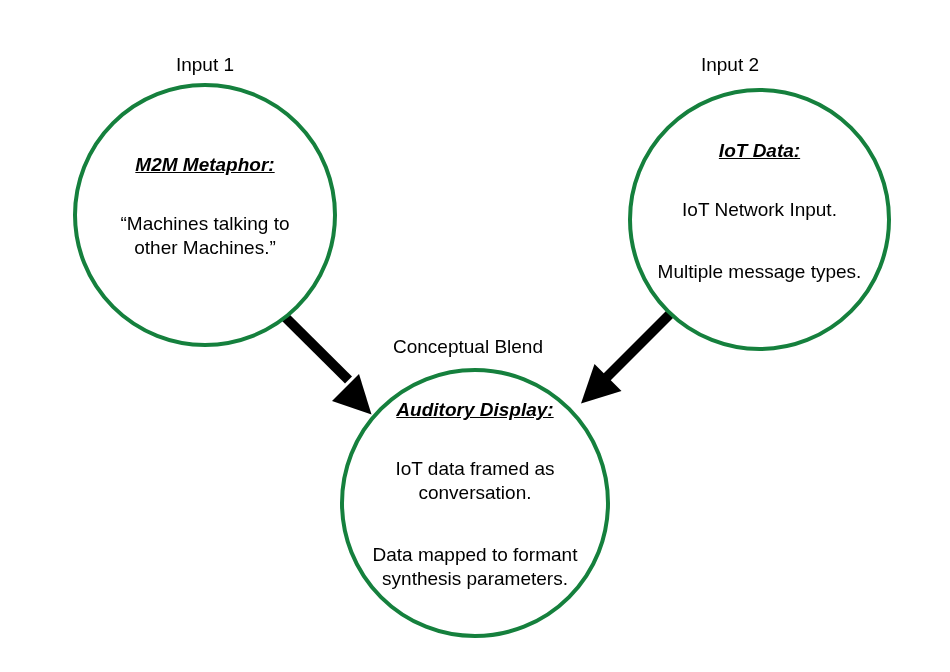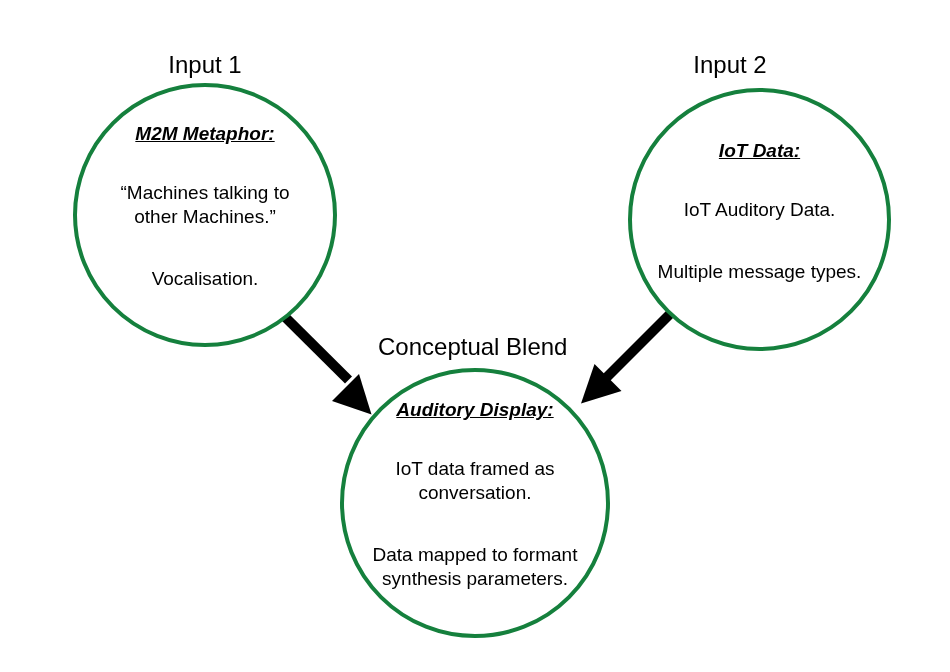--- a/index.html
+++ b/index.html
@@ -34,21 +34,21 @@
     background: #ffffff;
     display: flex;
     flex-direction: column;
     align-items: center;
     justify-content: center;
     text-align: center;
   }
   .node-label {
     position: absolute;
     text-align: center;
-    font-size: 24px;
+    font-size: 19px;
     line-height: 22px;
     white-space: nowrap;
     color: #000000;
   }
   .node-heading {
     font-size: 19px;
     line-height: 22px;
     font-weight: bold;
     font-style: italic;
     text-decoration: underline;
@@ -96,28 +96,27 @@
         <polygon points="581.0,403.5 594.5,364.0 608.0,377.5 621.5,391.0"></polygon>
       </g>
     </g>
   </svg>
 
   <div class="node-label" id="label-input-1">Input 1</div>
 
   <div class="node" id="circle-input-1">
     <div class="node-heading">M2M Metaphor:</div>
     <div class="node-para">“Machines talking to other Machines.”</div>
-    <div class="node-para">Vocalisation.</div>
   </div>
 
   <div class="node-label" id="label-input-2">Input 2</div>
 
   <div class="node" id="circle-input-2">
     <div class="node-heading">IoT Data:</div>
-    <div class="node-para">IoT Auditory Data.</div>
+    <div class="node-para">IoT Network Input.</div>
     <div class="node-para">Multiple message types.</div>
   </div>
 
   <div class="node-label" id="label-blend">Conceptual Blend</div>
 
   <div class="node" id="circle-blend">
     <div class="node-heading">Auditory Display:</div>
     <div class="node-para">IoT data framed as conversation.</div>
     <div class="node-para">Data mapped to formant synthesis parameters.</div>
   </div>

